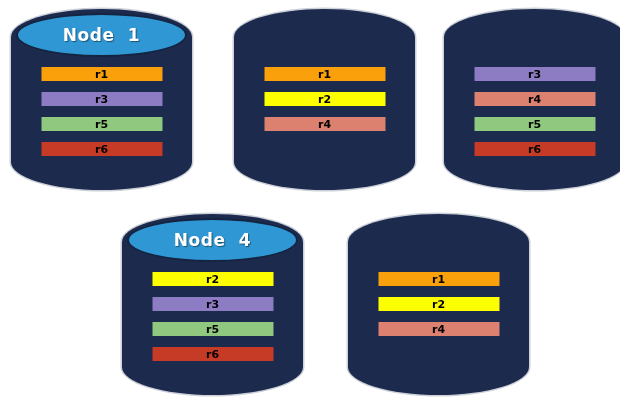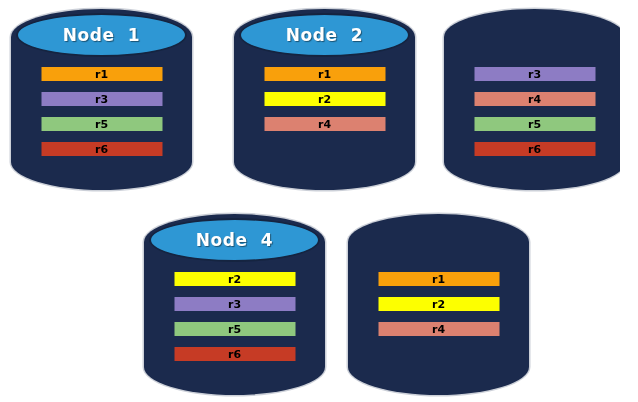--- a/index.html
+++ b/index.html
@@ -84,39 +84,36 @@
       </div>
       <div class="bars">
         <div class="bar" style="background: rgb(249, 160, 11);">r1</div>
         <div class="bar" style="background: rgb(141, 124, 196);">r3</div>
         <div class="bar" style="background: rgb(143, 200, 126);">r5</div>
         <div class="bar" style="background: rgb(198, 59, 37);">r6</div>
       </div>
     </div>
     <div class="node" style="left: 234px; top: 9px;">
       <div class="cyl-body"></div>
-      <div class="cyl-top">
-        <span class="node-title">Node 2</span>
-      </div>
       <div class="bars">
         <div class="bar" style="background: rgb(249, 160, 11);">r1</div>
         <div class="bar" style="background: rgb(253, 255, 0);">r2</div>
         <div class="bar" style="background: rgb(220, 129, 112);">r4</div>
       </div>
     </div>
     <div class="node" style="left: 444px; top: 9px;">
       <div class="cyl-body"></div>
       <div class="bars">
         <div class="bar" style="background: rgb(141, 124, 196);">r3</div>
         <div class="bar" style="background: rgb(220, 129, 112);">r4</div>
         <div class="bar" style="background: rgb(143, 200, 126);">r5</div>
         <div class="bar" style="background: rgb(198, 59, 37);">r6</div>
       </div>
     </div>
-    <div class="node" style="left: 122px; top: 214px; margin-left: 22px;">
+    <div class="node" style="left: 122px; top: 214px;">
       <div class="cyl-body"></div>
       <div class="cyl-top">
         <span class="node-title">Node 4</span>
       </div>
       <div class="bars">
         <div class="bar" style="background: rgb(253, 255, 0);">r2</div>
         <div class="bar" style="background: rgb(141, 124, 196);">r3</div>
         <div class="bar" style="background: rgb(143, 200, 126);">r5</div>
         <div class="bar" style="background: rgb(198, 59, 37);">r6</div>
       </div>

